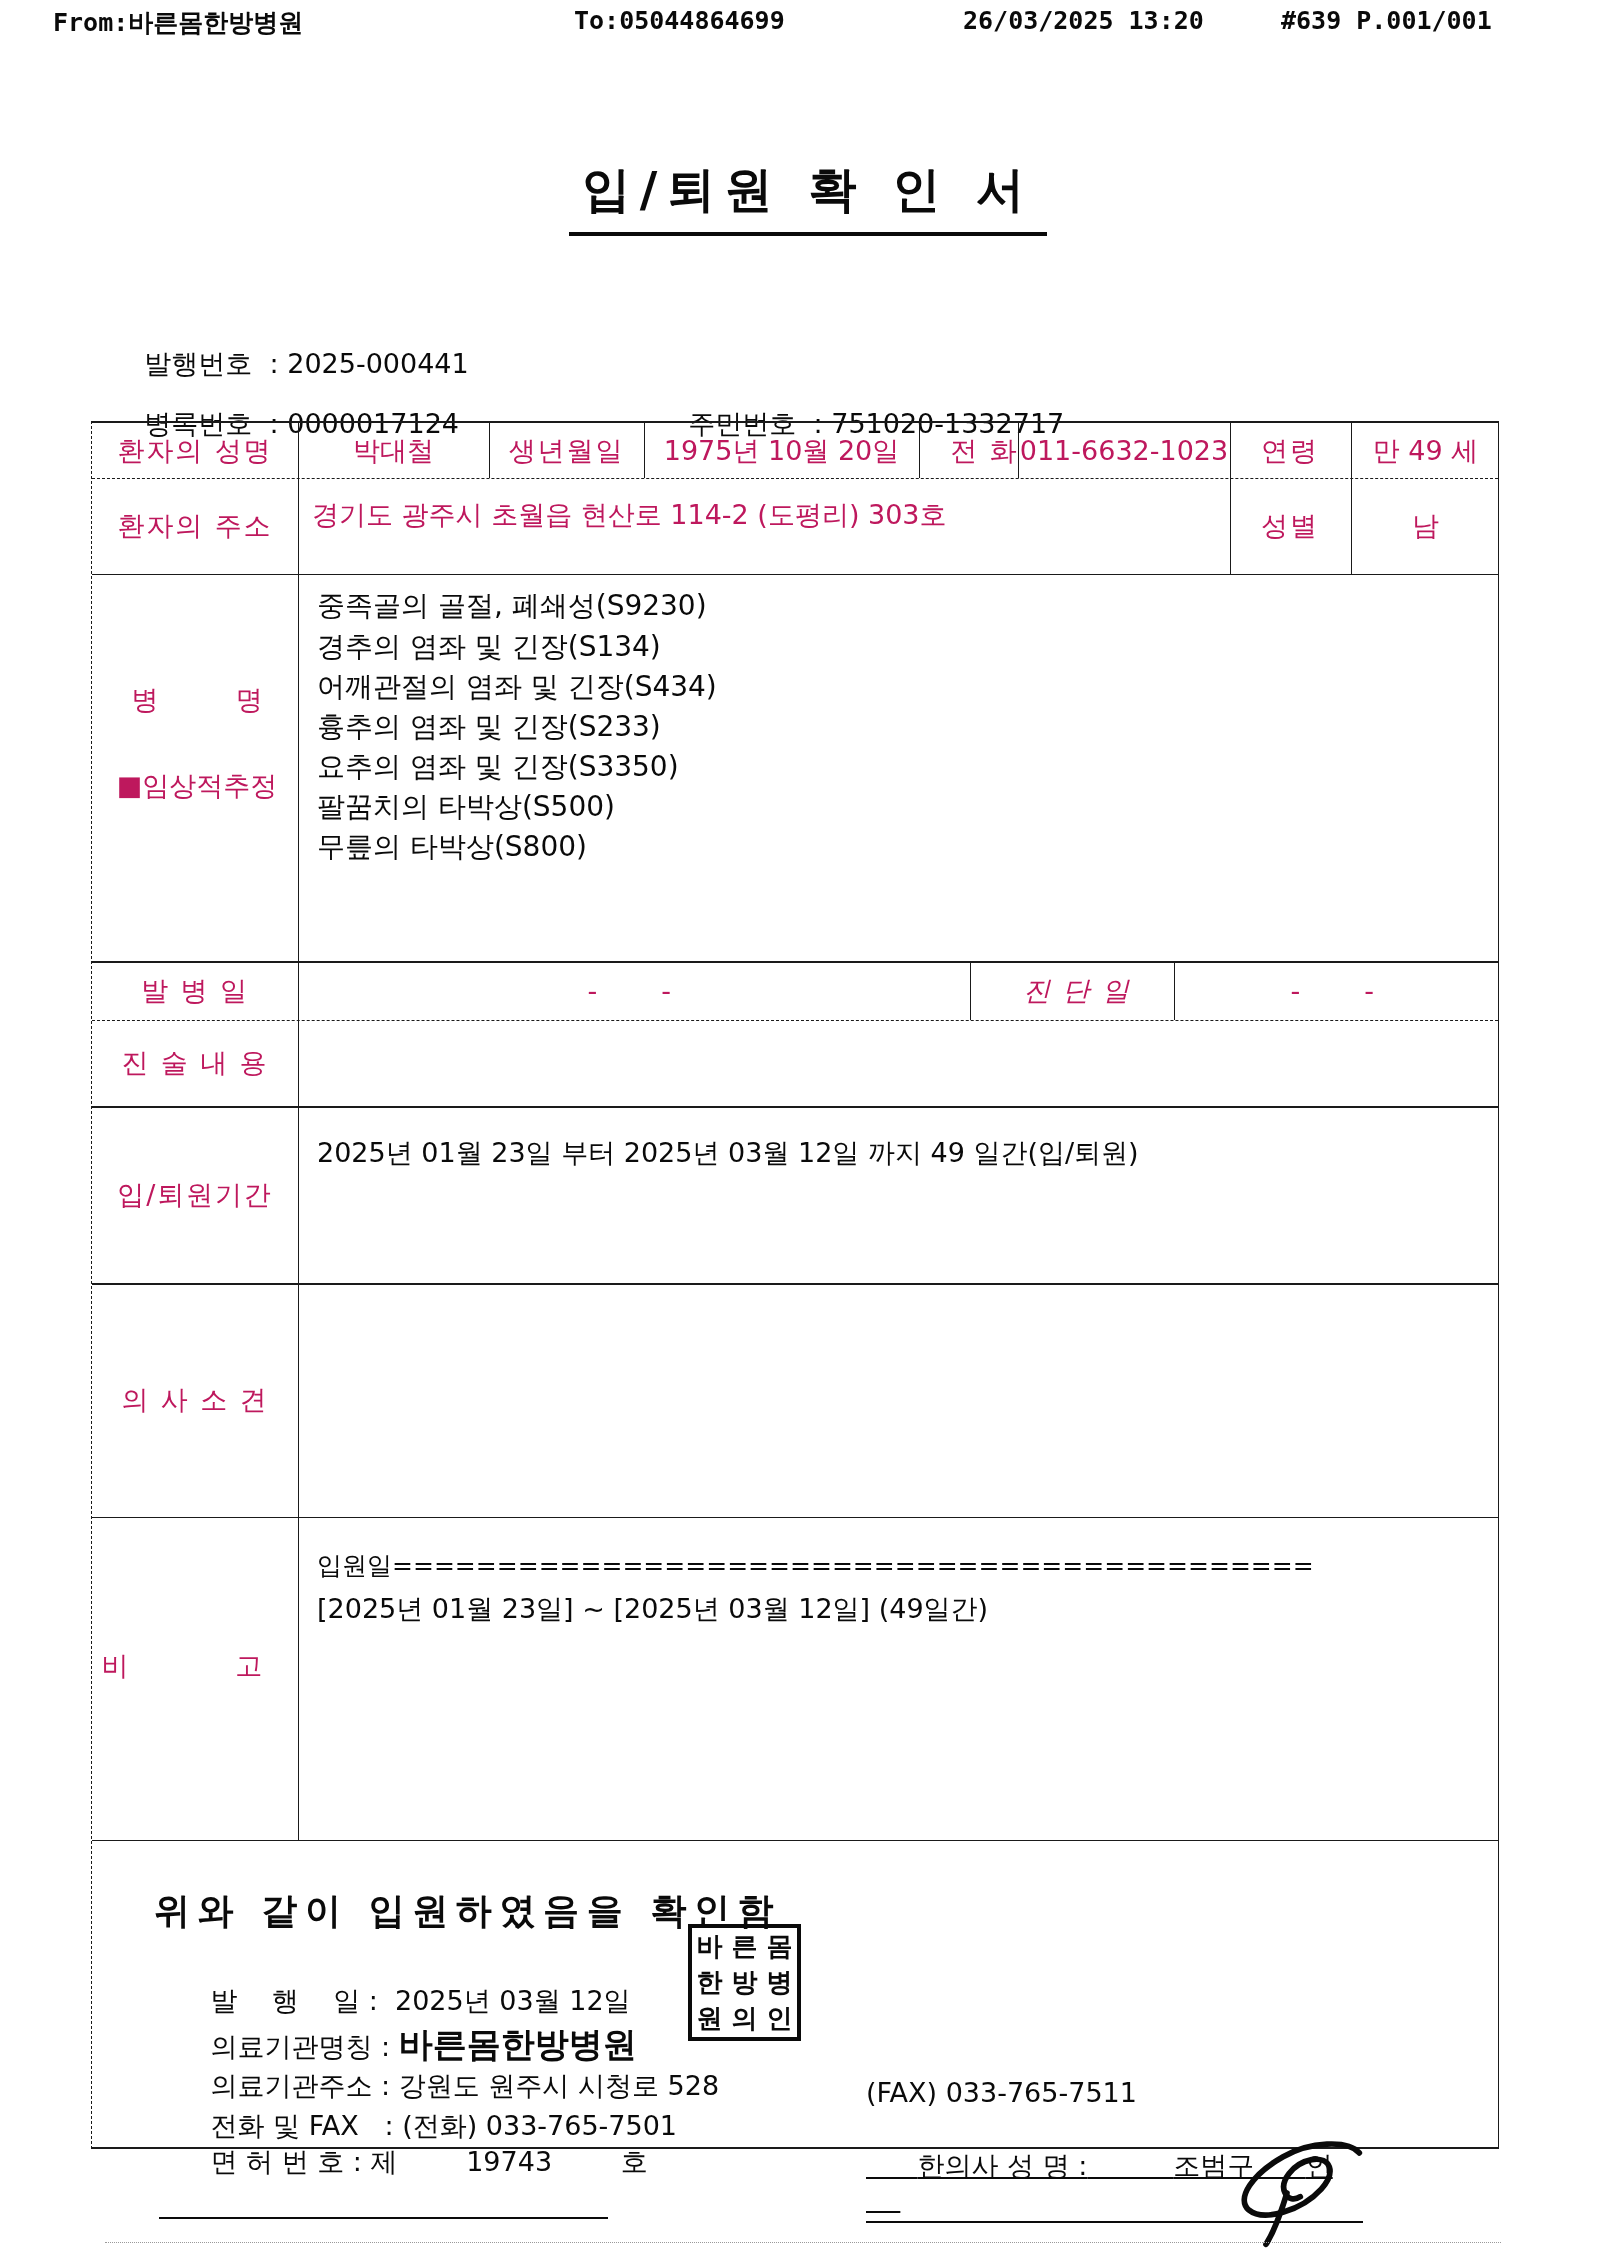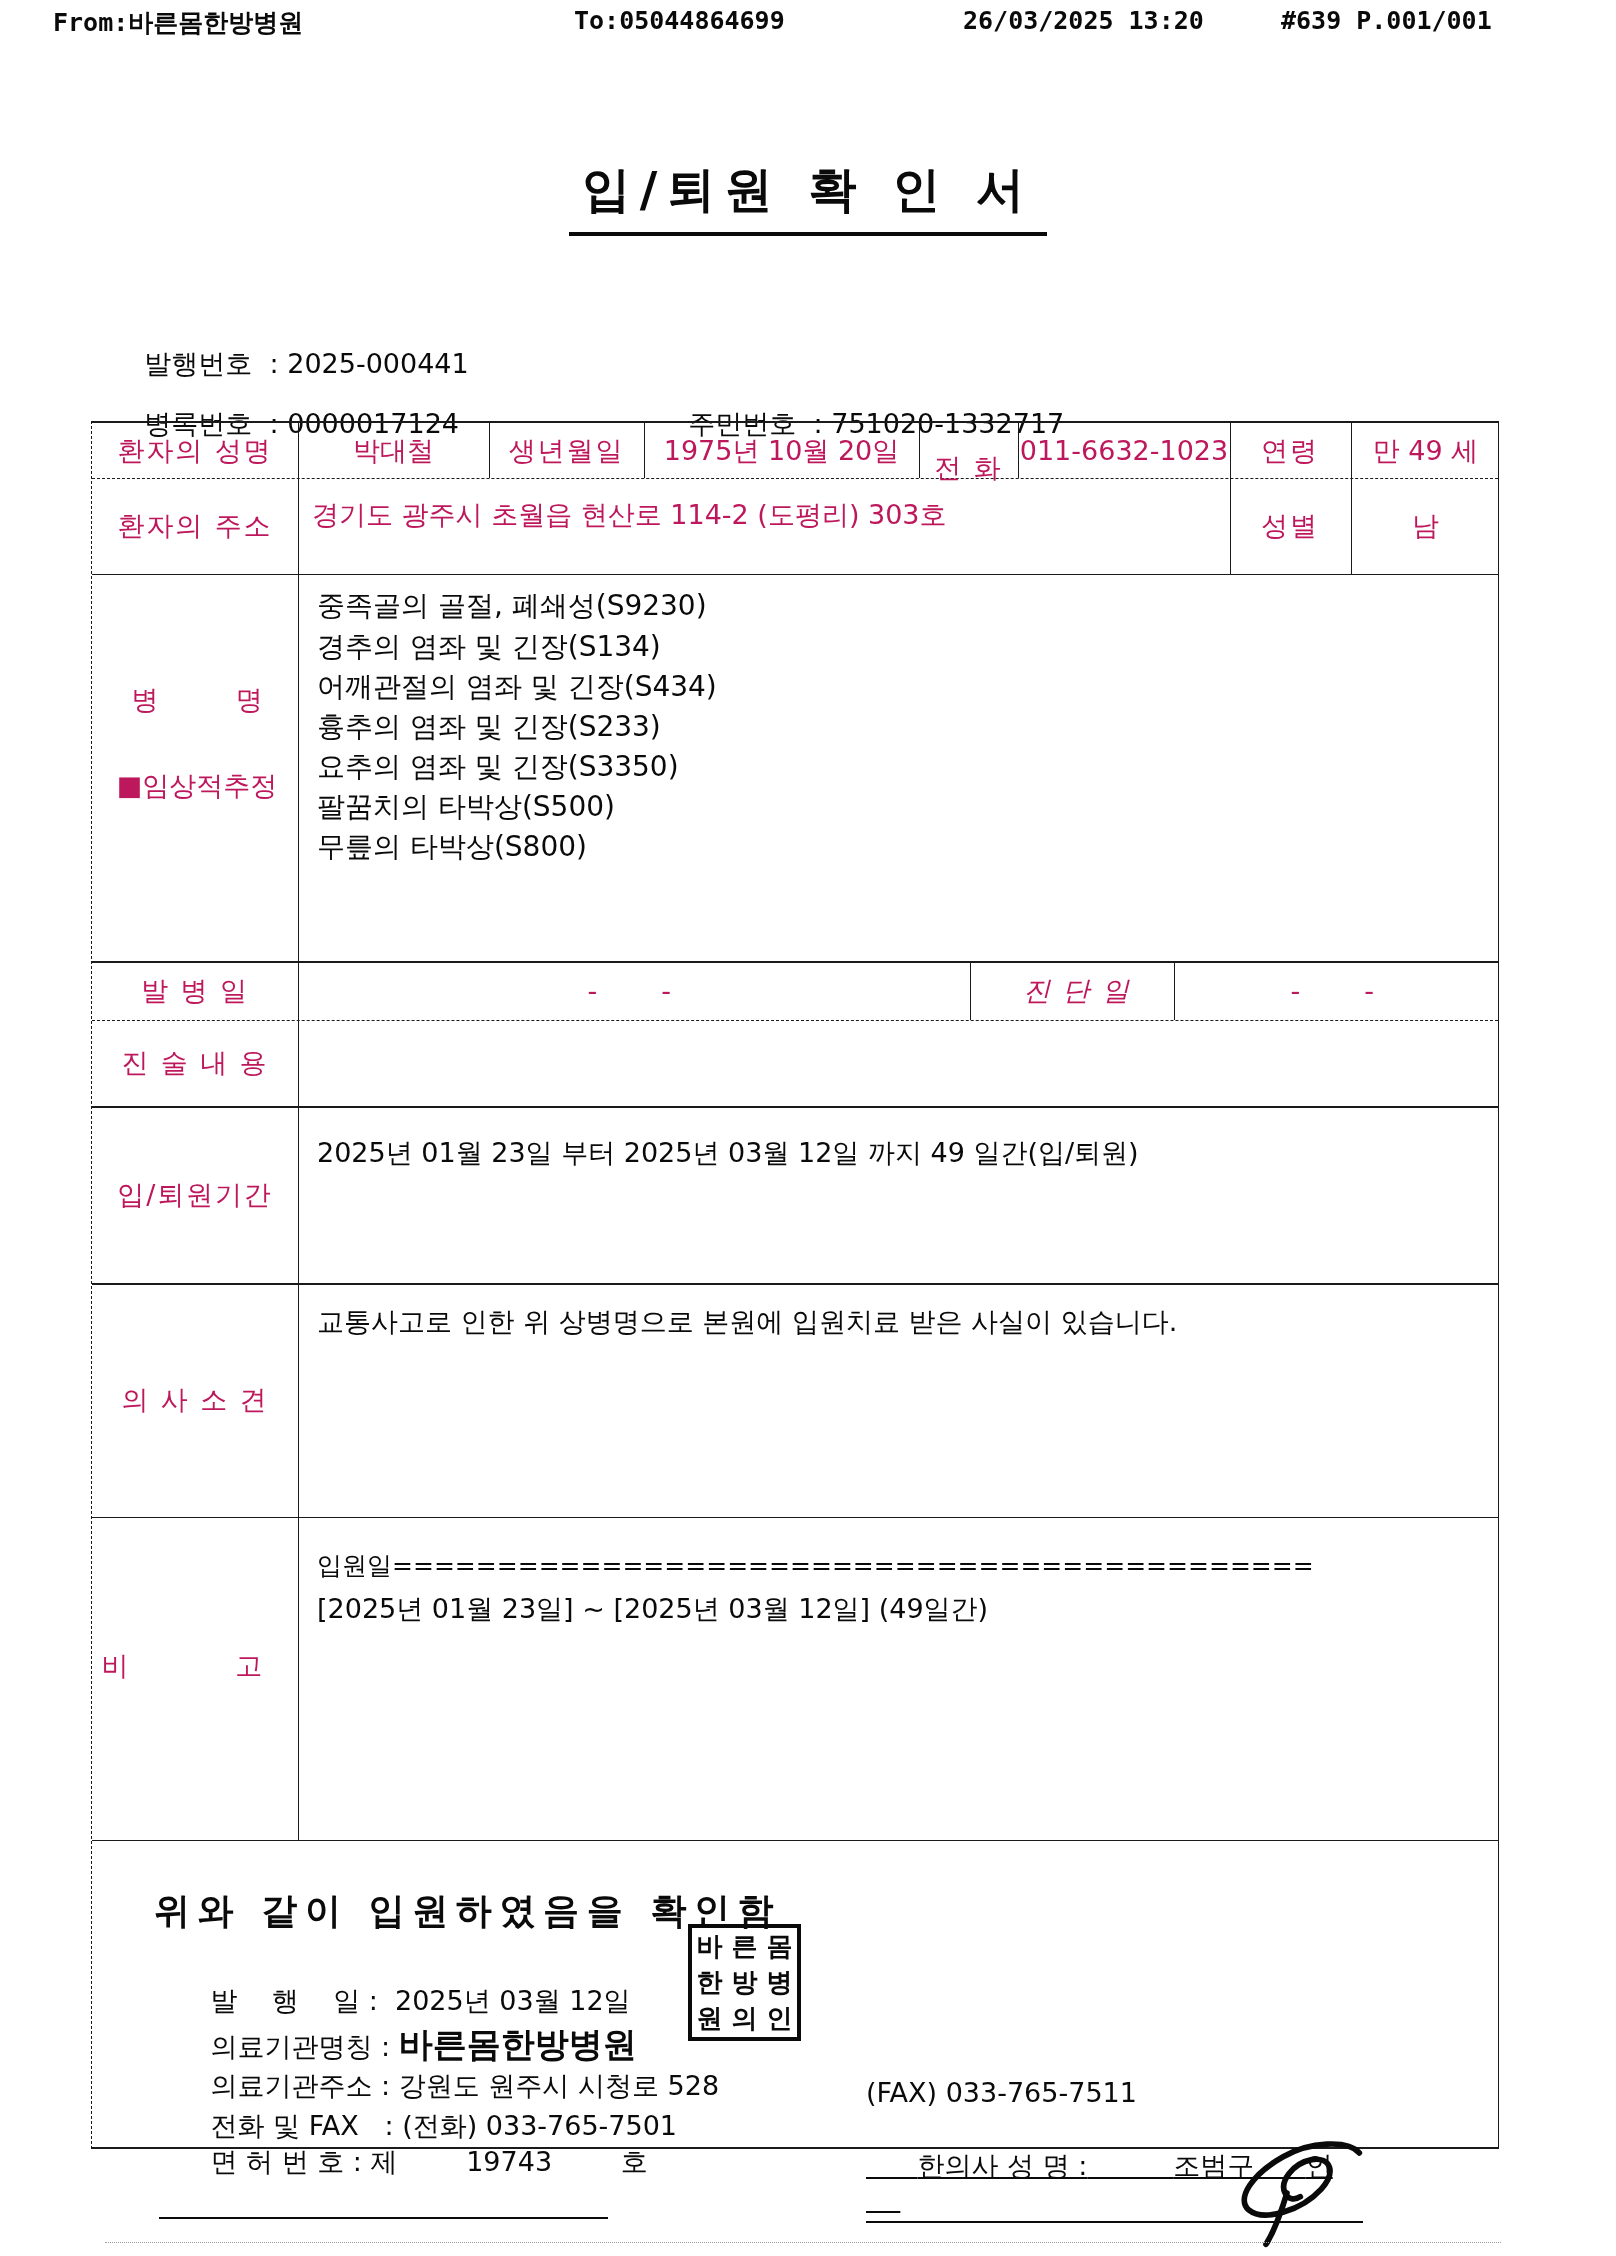--- a/index.html
+++ b/index.html
@@ -91,21 +91,21 @@
     <div class="vline" style="left:926px;top:0;height:55px;"></div>
     <div class="vline" style="left:1138px;top:0;height:151px;"></div>
     <div class="vline" style="left:1259px;top:0;height:151px;"></div>
     <div class="vline" style="left:878px;top:538px;height:59px;"></div>
     <div class="vline" style="left:1082px;top:538px;height:59px;"></div>
 
     <div class="cell lbl" style="left:0;top:0;width:206px;height:55px;">환자의 성명</div>
     <div class="cell" style="left:206px;top:0;width:191px;height:55px;">박대철</div>
     <div class="cell lbl" style="left:397px;top:0;width:155px;height:55px;">생년월일</div>
     <div class="cell" style="left:552px;top:0;width:275px;height:55px;">1975년 10월 20일</div>
-    <div class="cell lbl pre" style="left:827px;top:17px;width:99px;height:55px;">전 화</div>
+    <div class="cell lbl pre" style="left:827px;top:0;width:99px;height:55px;padding-left:16px;">전 화</div>
     <div class="cell" style="left:926px;top:0;width:212px;height:55px;">011-6632-1023</div>
     <div class="cell lbl" style="left:1138px;top:0;width:120px;height:55px;">연령</div>
     <div class="cell pre" style="left:1259px;top:0;width:149px;height:55px;">만 49 세</div>
 
     <div class="cell lbl" style="left:0;top:55px;width:206px;height:96px;">환자의 주소</div>
     <div class="cell left" style="left:220px;top:55px;width:918px;height:96px;align-items:flex-start;padding-top:19px;">경기도 광주시 초월읍 현산로 114-2 (도평리) 303호</div>
     <div class="cell lbl" style="left:1138px;top:55px;width:120px;height:96px;">성별</div>
     <div class="cell" style="left:1259px;top:55px;width:149px;height:96px;">남</div>
 
     <div class="cell pre" style="left:9.6px;top:258px;width:191px;height:38px;">병         명</div>
@@ -123,21 +123,20 @@
     <div class="cell lbl pre" style="left:878px;top:538px;width:214px;height:59px;font-style:italic;">진 단 일</div>
     <div class="cell pre" style="left:1082px;top:538px;width:326px;height:59px;letter-spacing:9.6px;">-   -</div>
 
     <div class="cell lbl pre" style="left:0;top:597px;width:206px;height:86px;">진 술 내 용</div>
     <div class="cell left" style="left:220px;top:597px;width:1185px;height:86px;"></div>
 
     <div class="cell lbl pre" style="left:0;top:683px;width:206px;height:177px;">입/퇴원기간</div>
     <div class="ftline" style="left:225px;top:712px;">2025년 01월 23일 부터 2025년 03월 12일 까지 49 일간(입/퇴원)</div>
 
     <div class="cell lbl pre" style="left:0;top:860px;width:206px;height:234px;">의 사 소 견</div>
-    <div class="ftline" style="left:225px;top:881px;">교통사고로 인한 위 상병명으로 본원에 입원치료 받은 사실이 있습니다.</div>
 
     <div class="cell lbl pre" style="left:9.6px;top:1224px;width:249px;height:38px;justify-content:flex-start;">비          고</div>
     <div class="ftline" style="left:225px;top:1126px;font-size:25px;">입원일============================================</div>
     <div class="ftline" style="left:225px;top:1168px;">[2025년 01월 23일] ~ [2025년 03월 12일] (49일간)</div>
 
     <div class="ftline" style="left:62px;top:1464px;font-size:36px;font-weight:bold;letter-spacing:7.6px;">위와 같이 입원하였음을 확인함</div>
 
     <div class="ftline" style="left:67px;top:1529px;">
       <span>발    행    일 :</span><span>  </span><span>2025년 03월 12일</span>
     </div>

